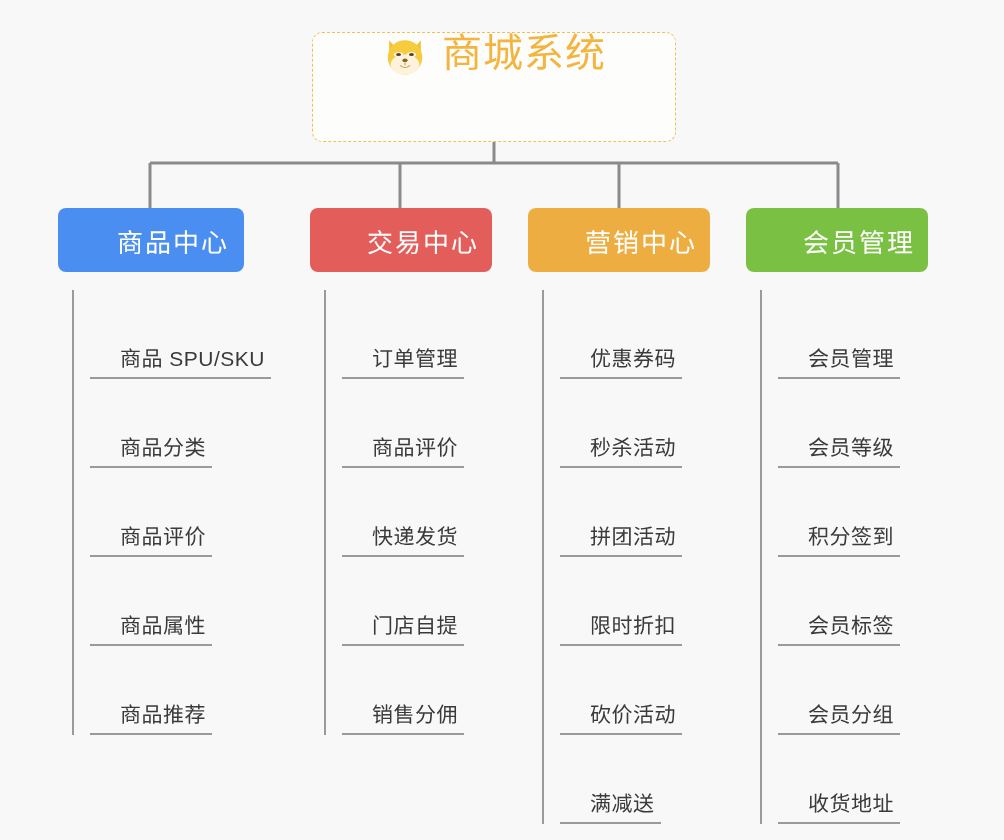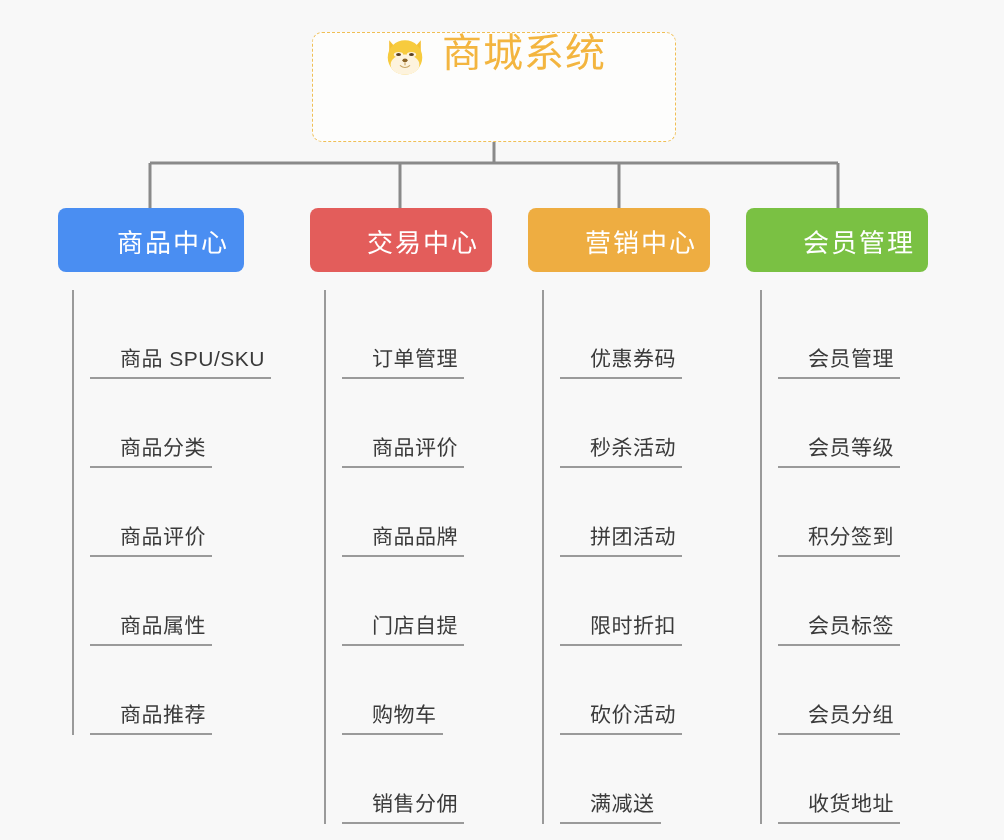--- a/index.html
+++ b/index.html
@@ -177,27 +177,24 @@
       <span>交易中心</span>
     </div>
     <ul class="branch-list">
       <li class="branch-item">
           <span class="branch-item-inner"><span class="branch-item-label">订单管理</span></span>
         </li>
       <li class="branch-item">
           <span class="branch-item-inner"><span class="branch-item-label">商品评价</span></span>
         </li>
       <li class="branch-item">
-          <span class="branch-item-inner"><span class="branch-item-label">商品品牌</span></span>
+          <span class="branch-item-inner"><span class="branch-item-label">快递发货</span></span>
         </li>
       <li class="branch-item">
           <span class="branch-item-inner"><span class="branch-item-label">门店自提</span></span>
-        </li>
-      <li class="branch-item">
-          <span class="branch-item-inner"><span class="branch-item-label">购物车</span></span>
         </li>
       <li class="branch-item">
           <span class="branch-item-inner"><span class="branch-item-label">销售分佣</span></span>
         </li>
     </ul>
   </div>
 
   <div class="branch" id="branch-2" style="left:528px; width:182px;">
     <div class="branch-head" style="background:#eead41;">
       <span>营销中心</span>

